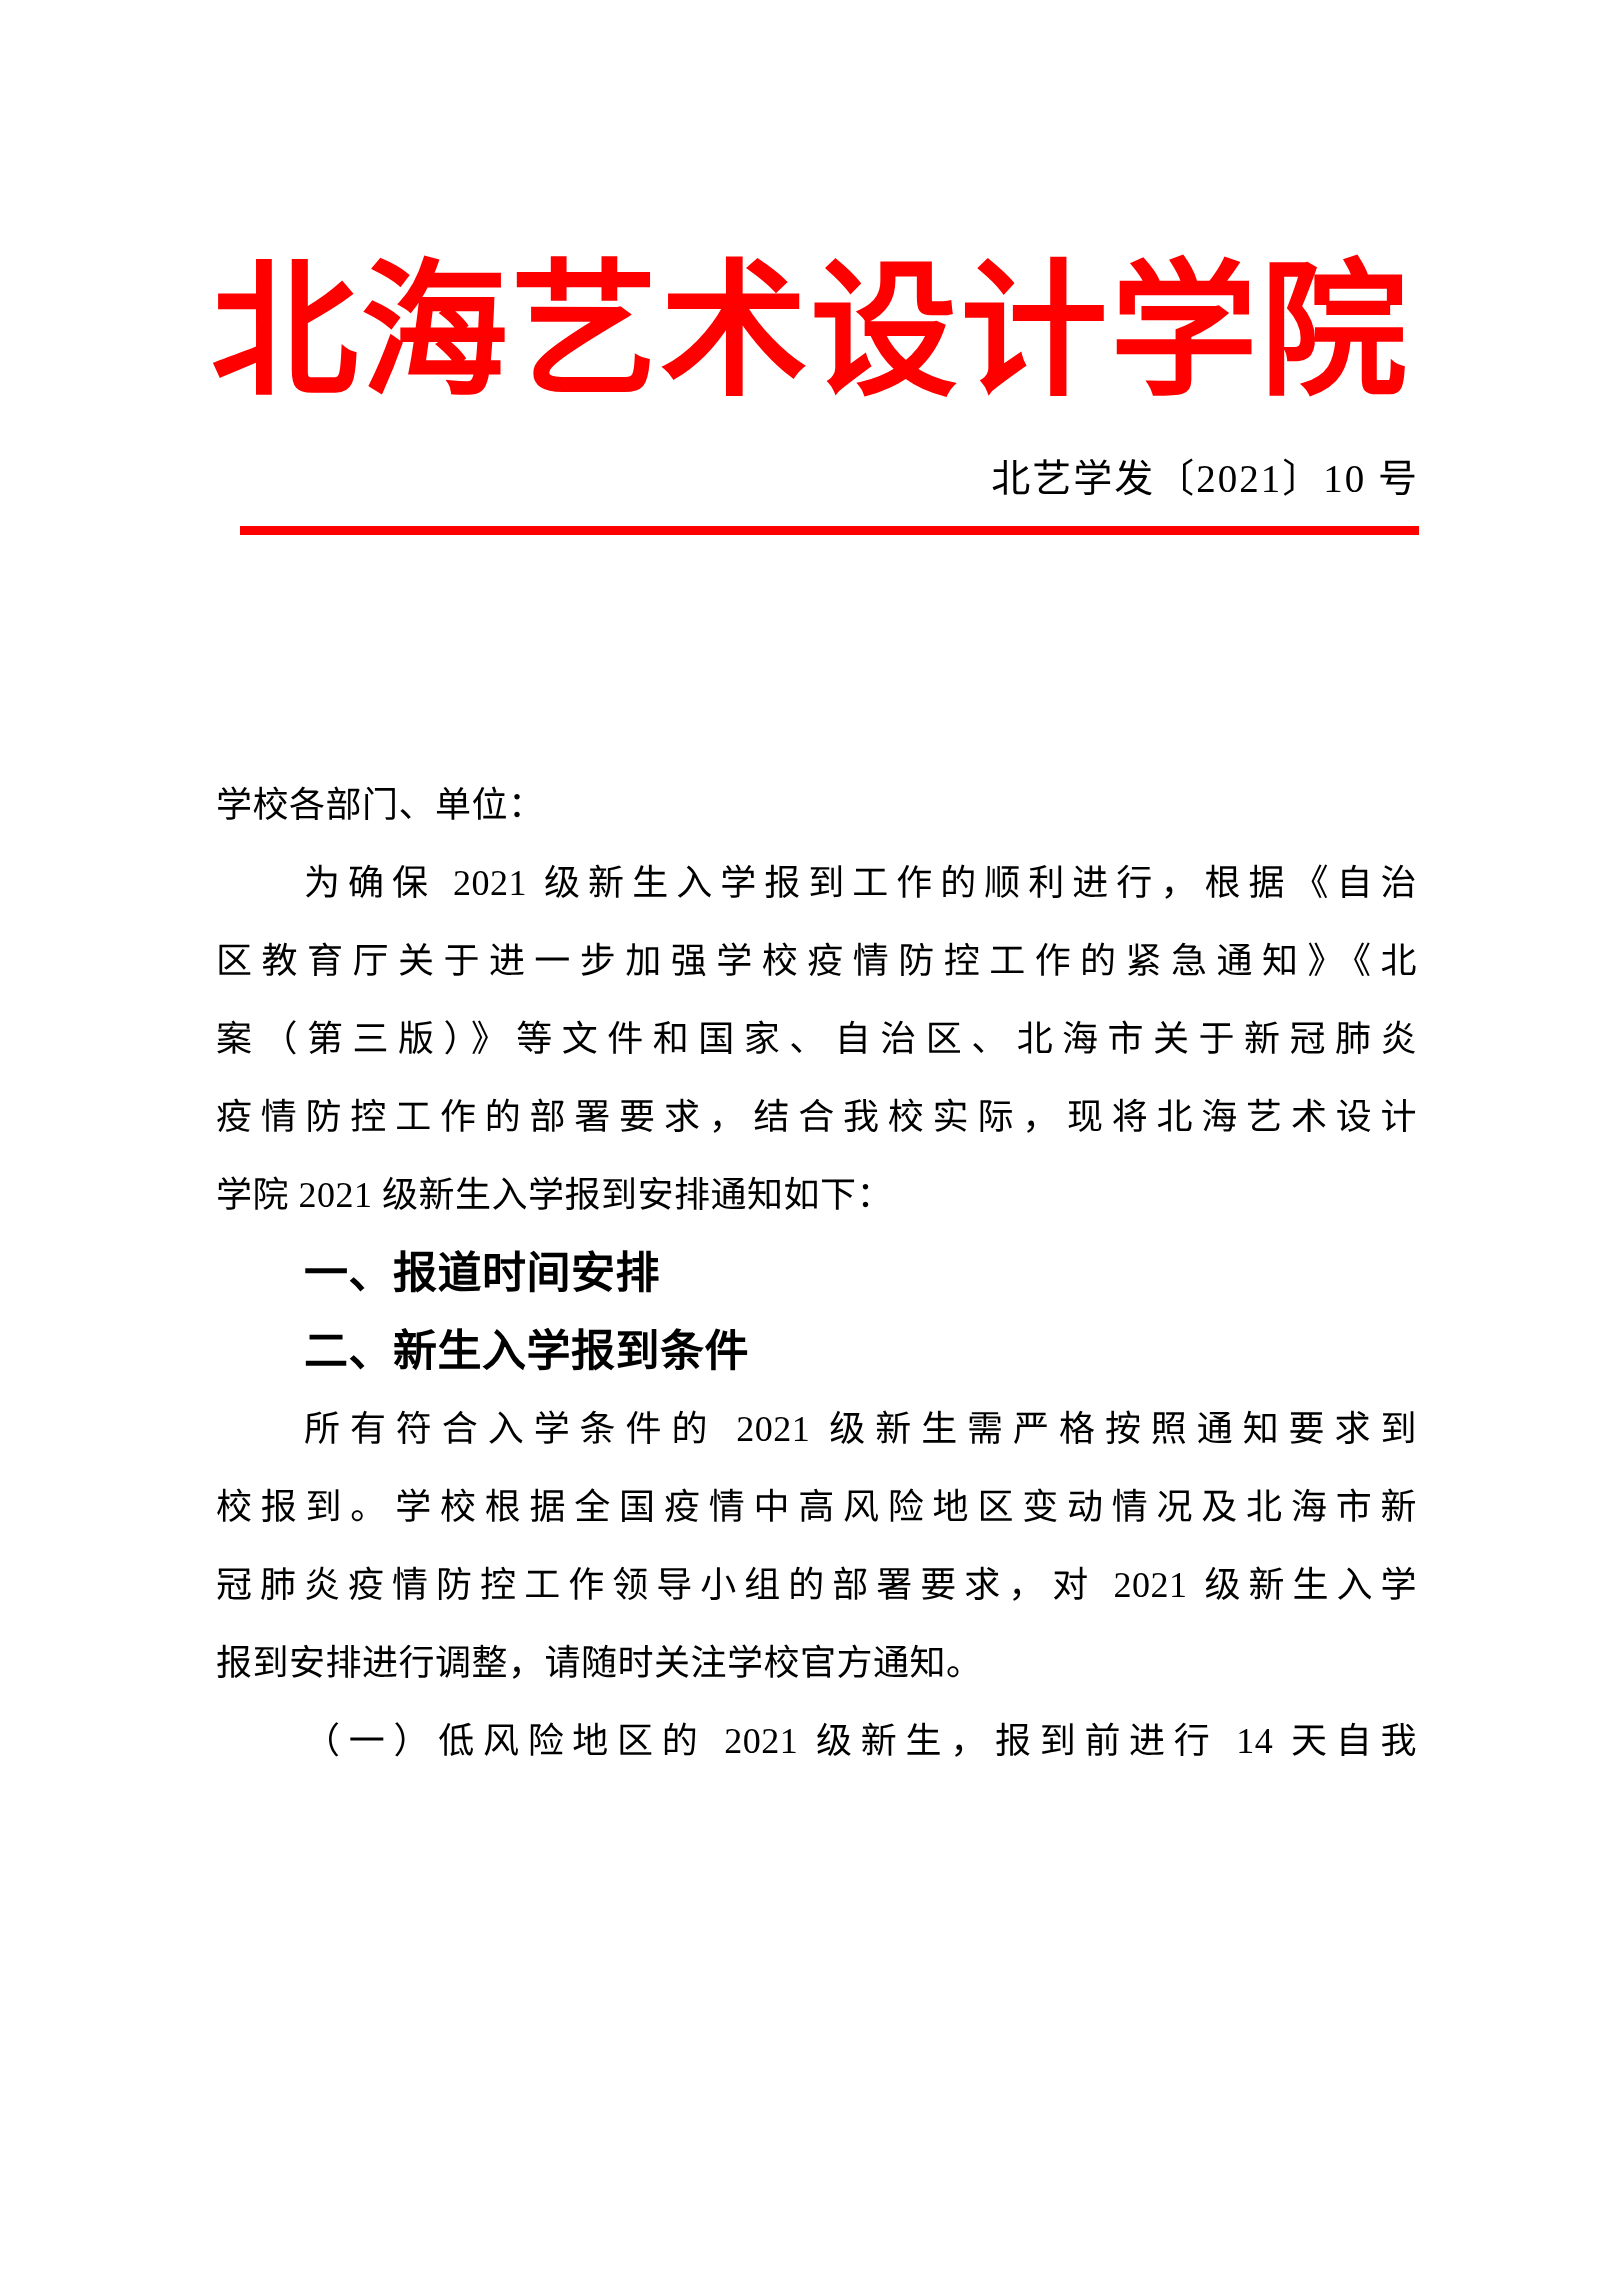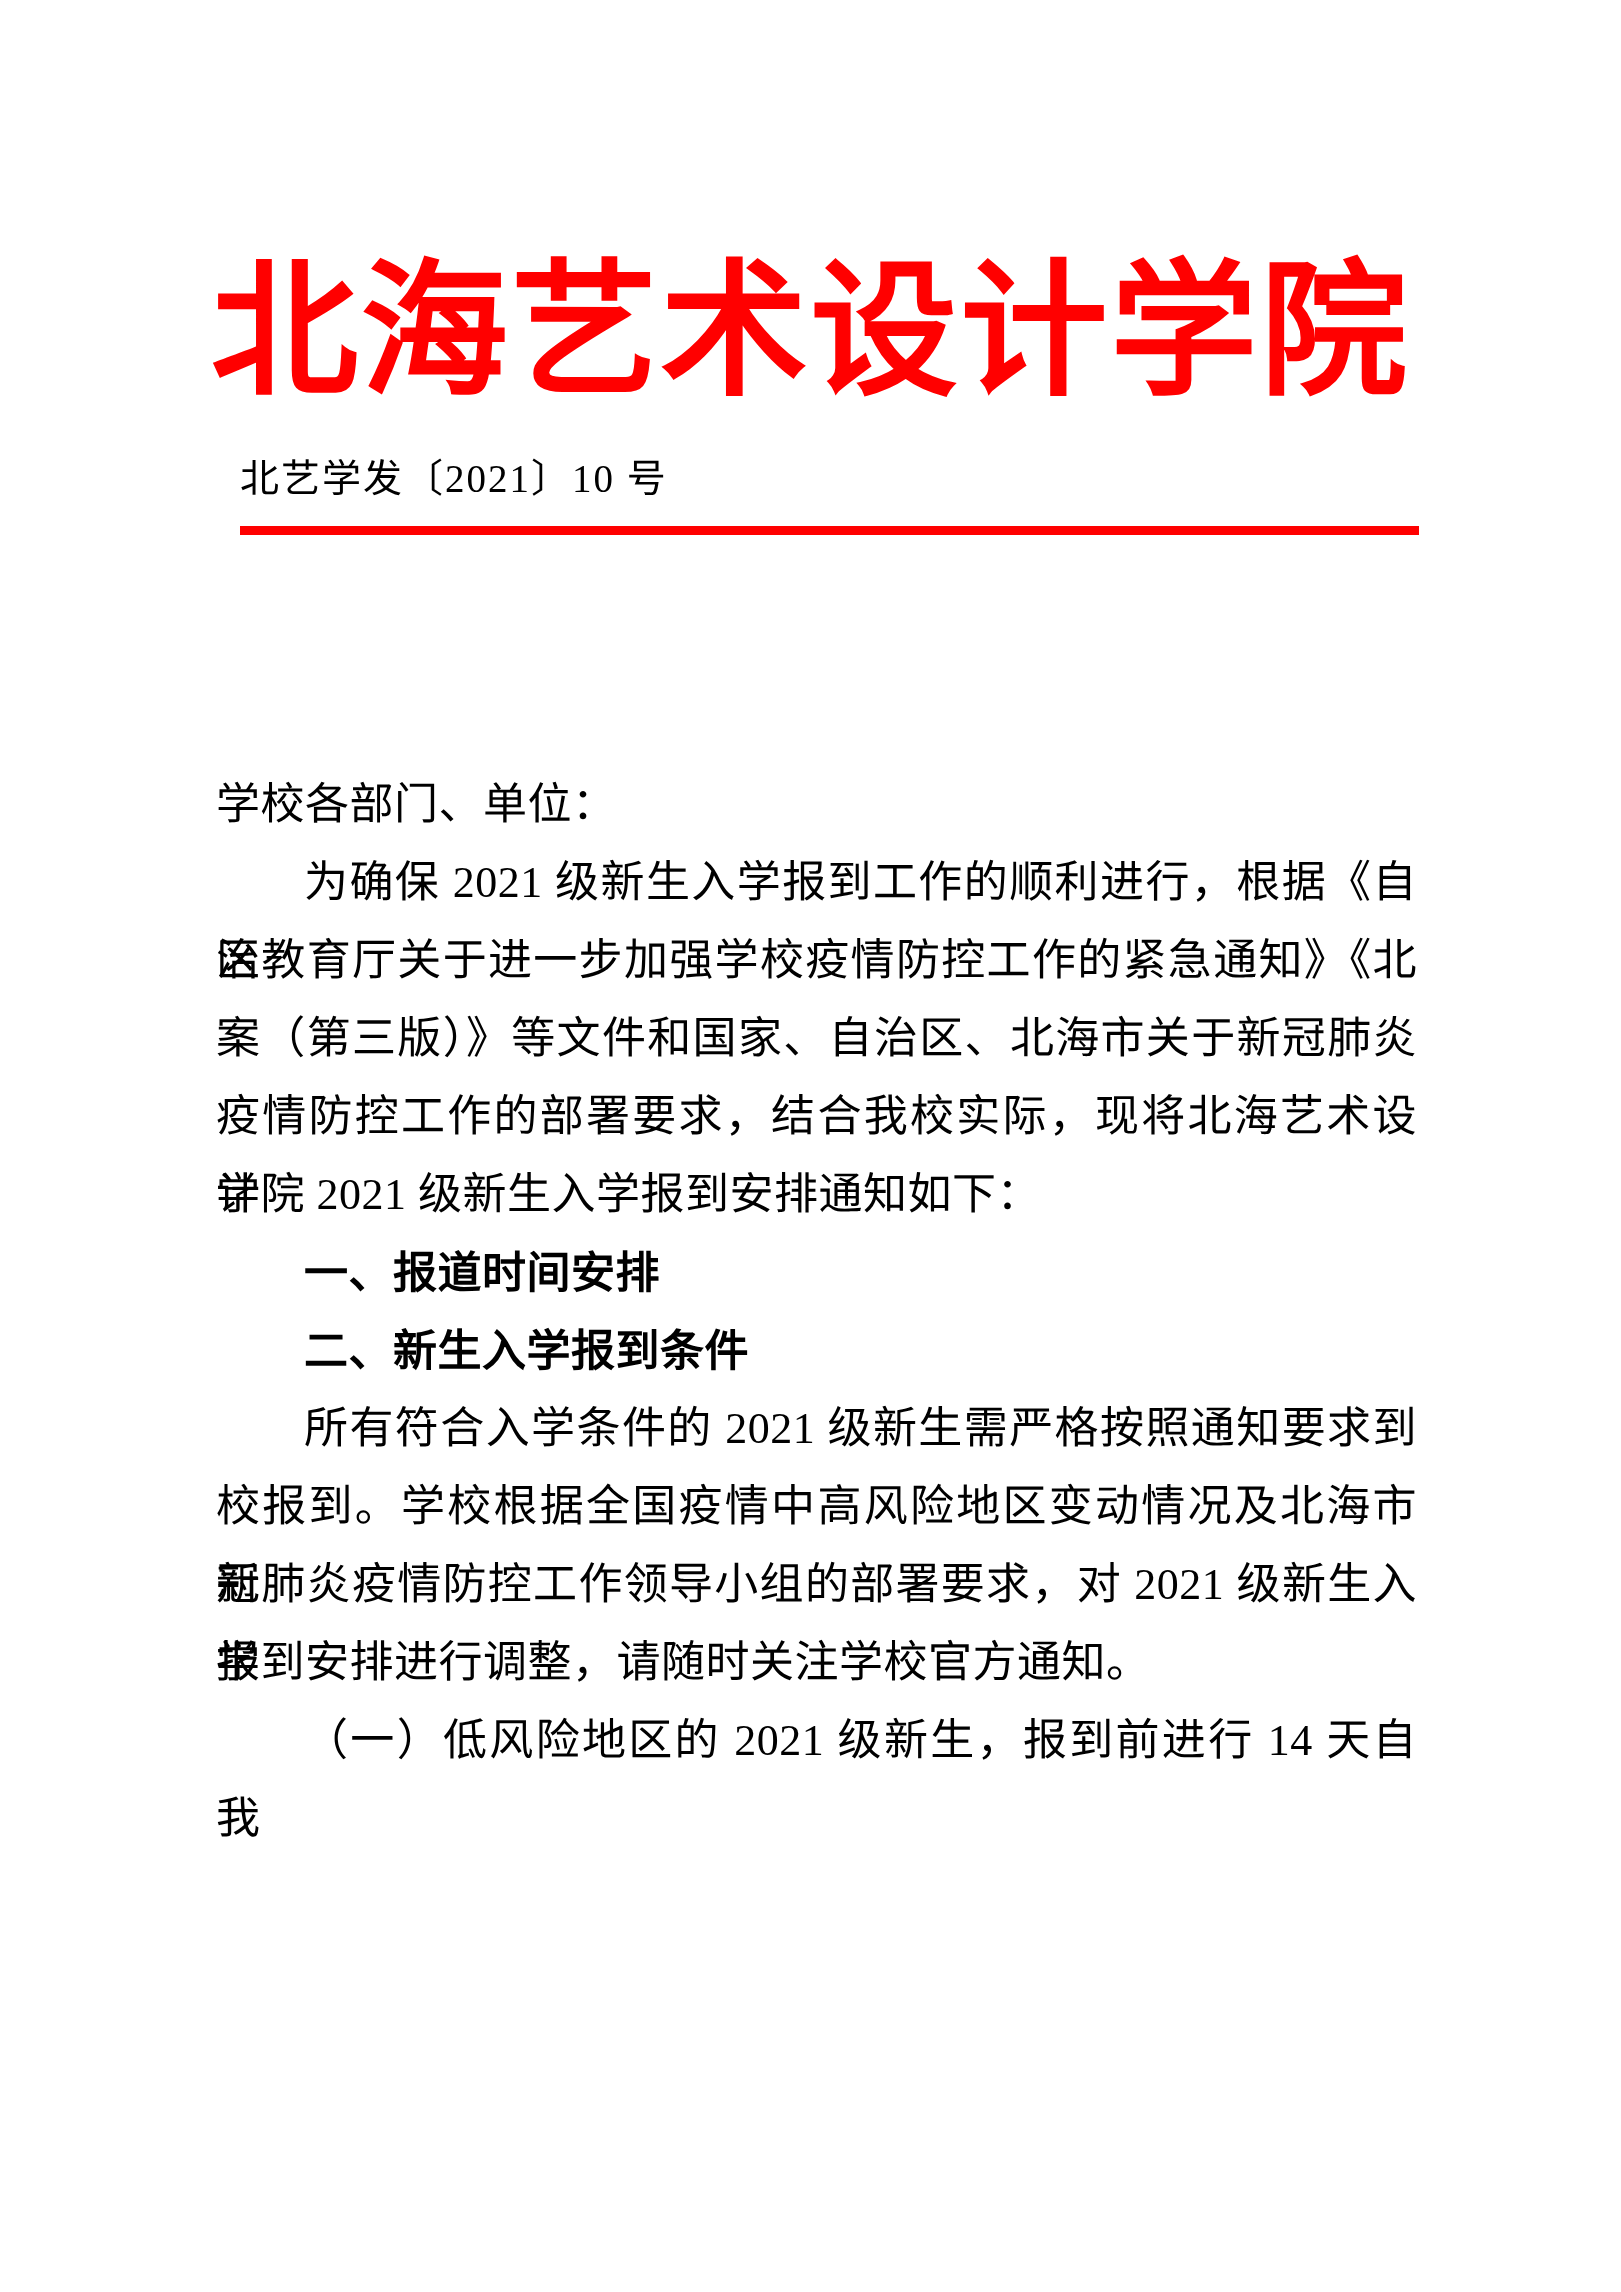--- a/index.html
+++ b/index.html
@@ -30,21 +30,21 @@
     letter-spacing: 2.9px;
     color: #ff0000;
     white-space: nowrap;
   }
   
   .doc-number {
     position: absolute;
     top: 453px;
     left: 240px;
     width: 1179px;
-    text-align: left;
+    text-align: right;
     font-size: 39px;
     line-height: 51px;
     letter-spacing: 2px;
     white-space: nowrap;
   }
   
   .red-line {
     position: absolute;
     top: 526px;
     left: 240px;
@@ -68,21 +68,21 @@
   
   .body-text {
     position: absolute;
     top: 766px;
     left: 216px;
     width: 1201px;
   }
   .line {
     height: 78px;
     line-height: 78px;
-    font-size: 44px;
+    font-size: 36px;
     letter-spacing: 0.5px;
     white-space: nowrap;
   }
   .line.justify {
     white-space: normal;
     text-align: justify;
     text-align-last: justify;
     text-justify: inter-character;
   }
   .line.indent {

